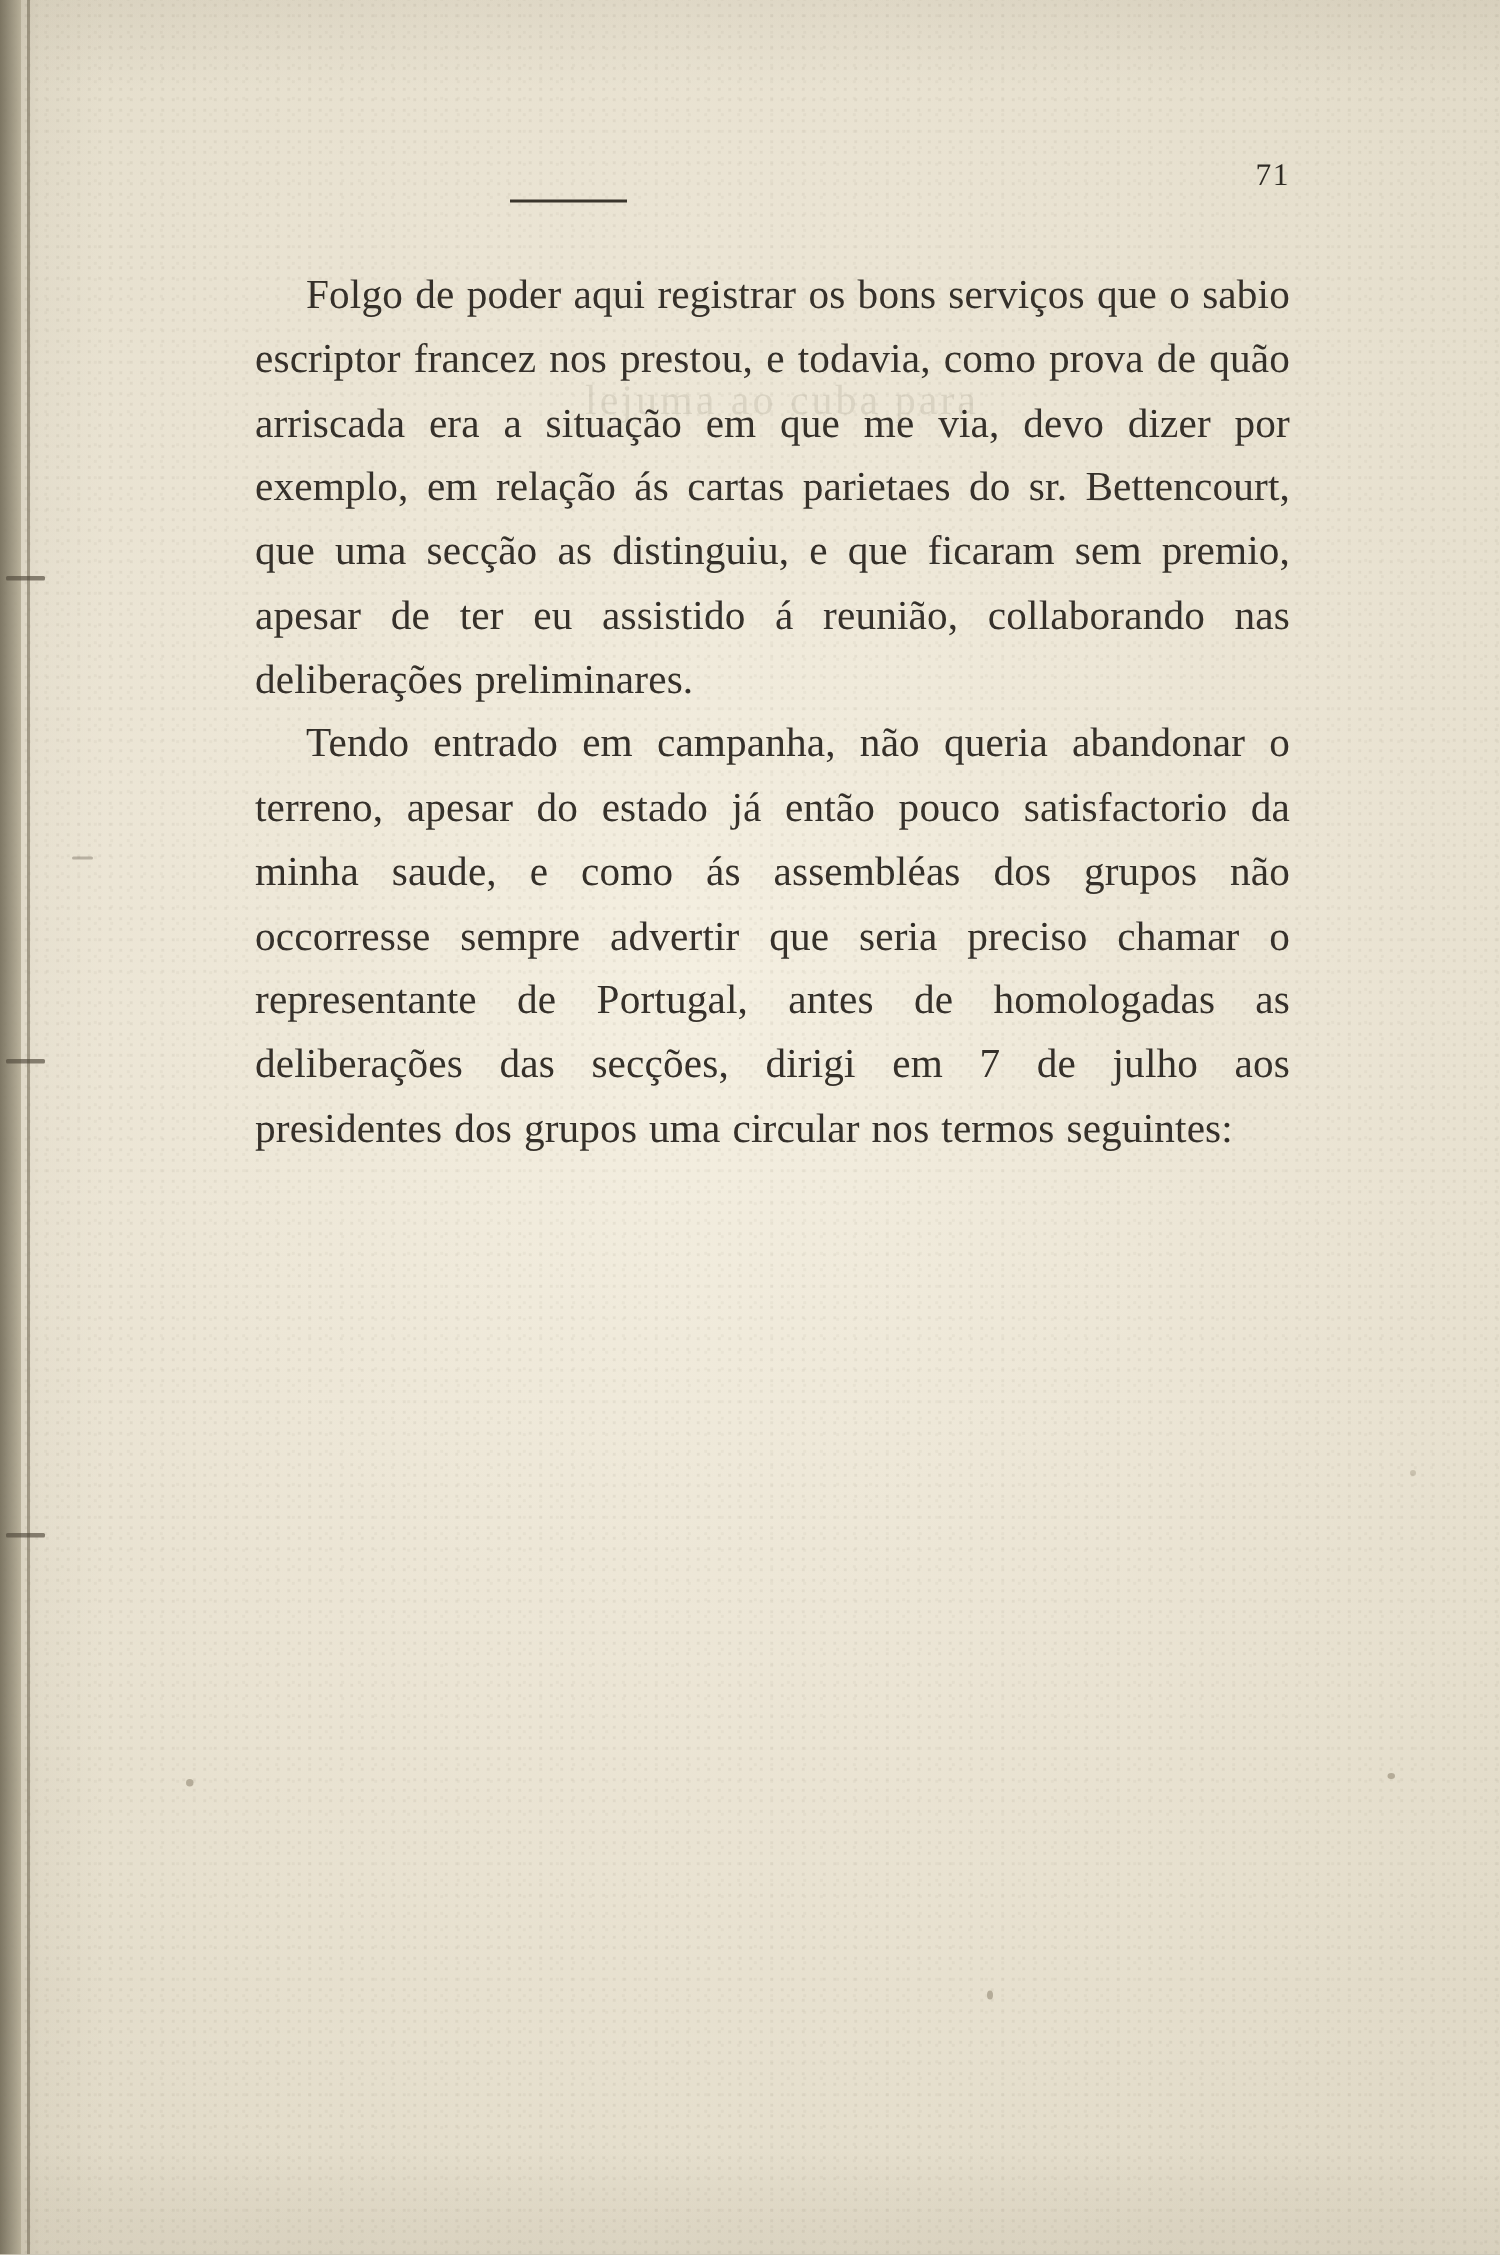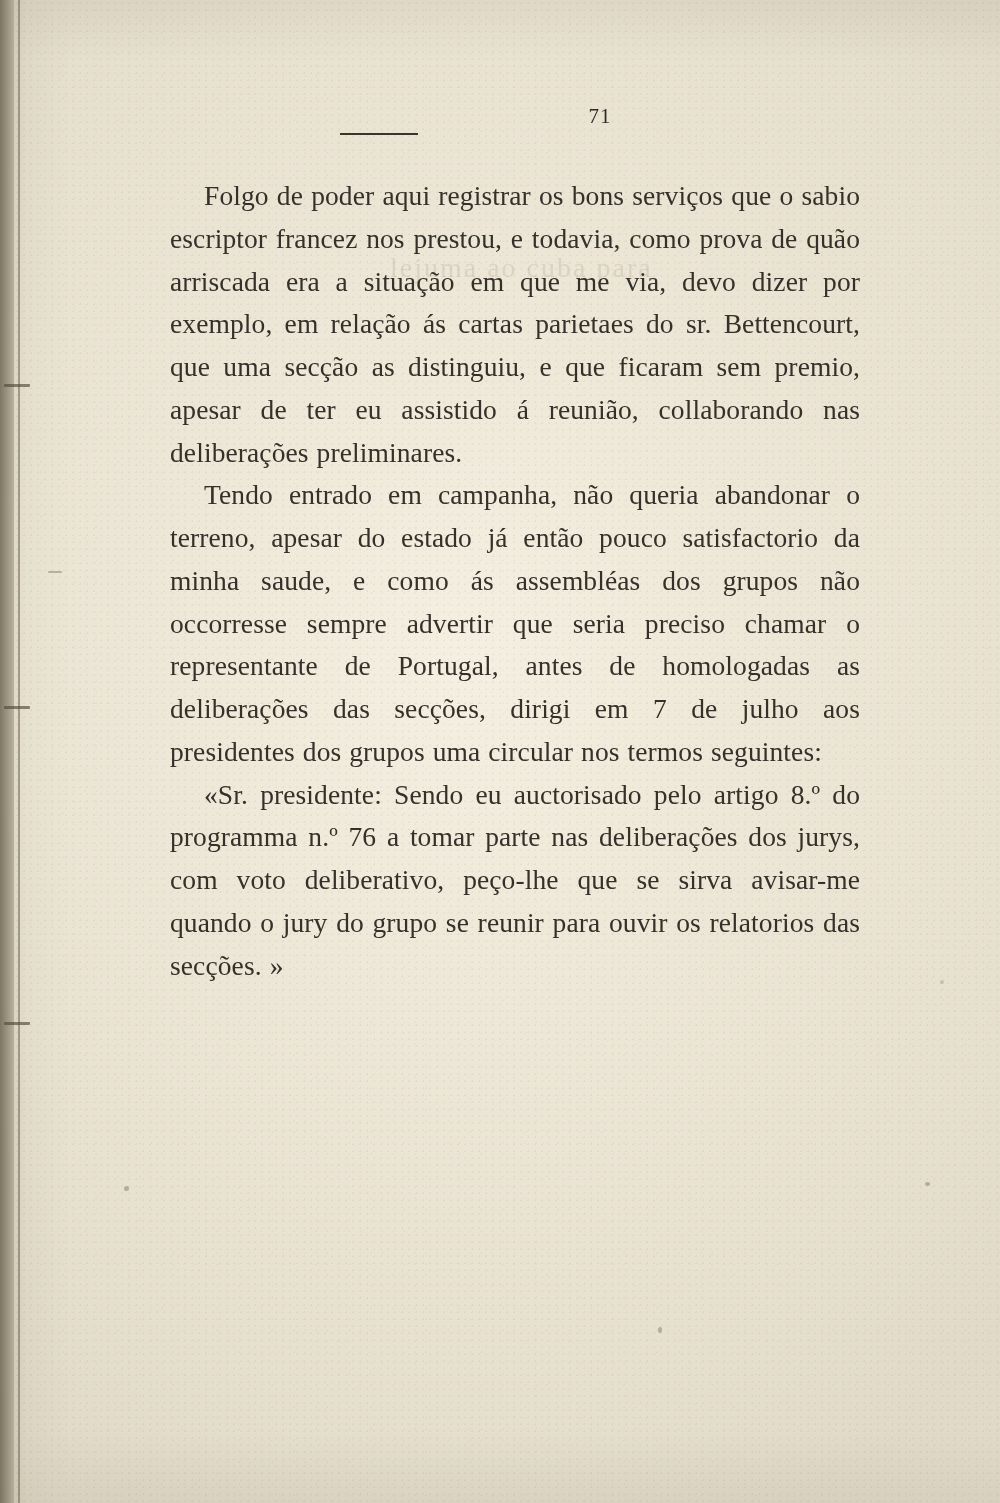--- a/index.html
+++ b/index.html
@@ -53,21 +53,21 @@
     background: rgba(120,108,86,0.45);
     border-radius: 50%;
   }
   .content {
     position: absolute;
     left: 170px;
     top: 104px;
     width: 690px;
   }
   .folio {
-    text-align: center;
+    text-align: right;
     font-size: 21px;
     color: #2f2b25;
     letter-spacing: 1px;
     margin: 0 0 4px 0;
     padding-left: 170px;
   }
   .folio-rule {
     width: 78px;
     height: 2px;
     background: #3a352c;
@@ -136,16 +136,15 @@
   <div class="content">
 
     <div class="folio">71</div>
     <div class="folio-rule"></div>
 
 
     <p class="para indent">Folgo de poder aqui registrar os bons serviços que o sabio escriptor francez nos prestou, e todavia, como prova de quão arriscada era a situação em que me via, devo dizer por exemplo, em relação ás cartas parietaes do sr. Bettencourt, que uma secção as distinguiu, e que ficaram sem premio, apesar de ter eu assistido á reunião, collaborando nas deliberações preliminares.</p>
 
     <p class="para indent">Tendo entrado em campanha, não queria abandonar o terreno, apesar do estado já então pouco satisfactorio da minha saude, e como ás assembléas dos grupos não occorresse sempre advertir que seria preciso chamar o representante de Portugal, antes de homologadas as deliberações das secções, dirigi em 7 de julho aos presidentes dos grupos uma circular nos termos seguintes:</p>
 
-    <p class="para indent">«Sr. presidente: Sendo eu auctorisado pelo artigo 8.º do programma n.º 76 a tomar parte nas deliberações dos jurys, com voto deliberativo, peço-lhe que se sirva avisar-me quando o jury do grupo se reunir para ouvir os relatorios das secções. »</p>
 
   </div>
 </div>
 
 </body></html>

